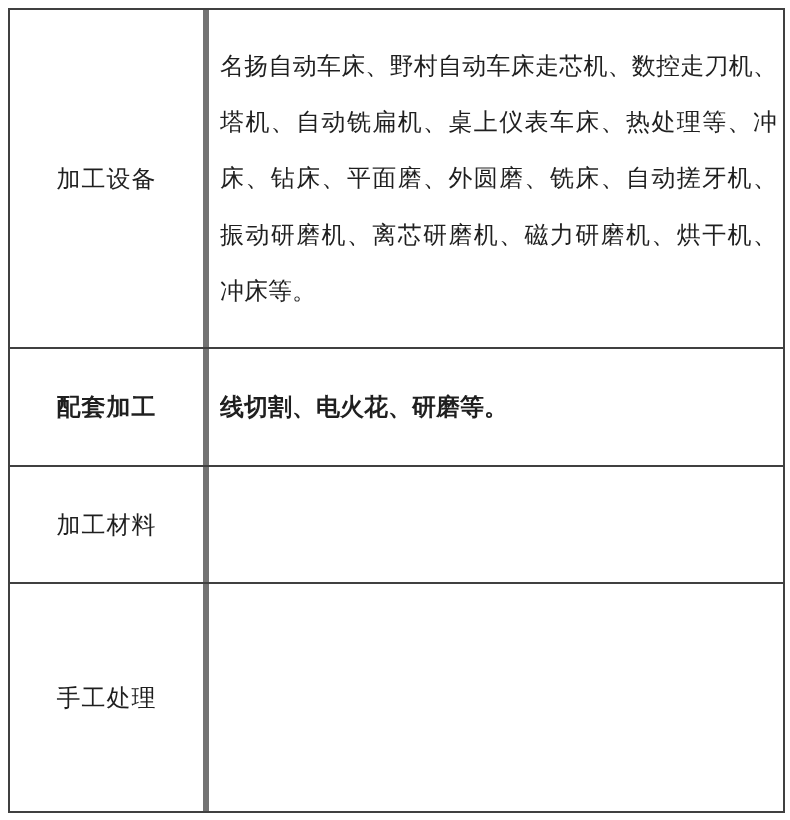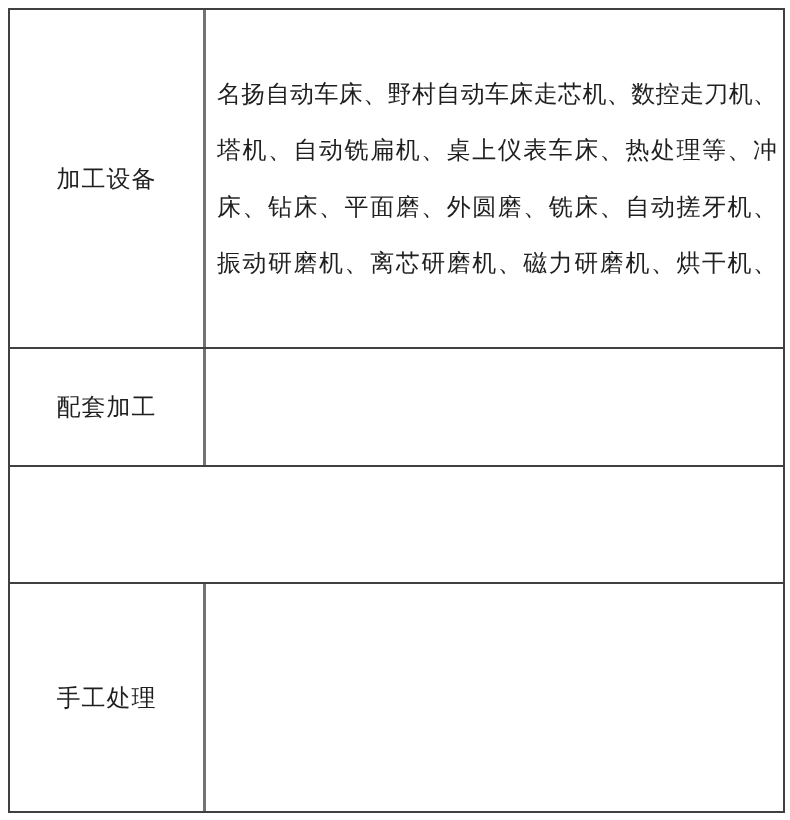--- a/index.html
+++ b/index.html
@@ -30,27 +30,27 @@
   .row {
     display: flex;
     border-bottom: 2px solid #404040;
     box-sizing: content-box;
   }
   .row:last-child {
     border-bottom: none;
     flex: 1;
   }
   .r1 { height: 337px; }
-  .r2 { height: 116px; }
+  .r2 { height: 116px; font-weight: bold; }
   .r3 { height: 115px; }
   .r4 { height: 113px; }
   .label-cell {
     width: 193px;
     flex: 0 0 193px;
-    border-right: 3px solid #737373;
+    border-right: 6px solid #737373;
     display: flex;
     align-items: center;
     justify-content: center;
     font-size: 24px;
     letter-spacing: 1px;
   }
   .content-cell {
     flex: 1;
     min-width: 0;
     display: flex;
@@ -79,28 +79,33 @@
 
 <div class="spec-table">
 
   <div class="row r1">
     <div class="label-cell">加工设备</div>
     <div class="content-cell">
         <div class="line just">名扬自动车床、野村自动车床走芯机、数控走刀机、</div>
         <div class="line just">塔机、自动铣扁机、桌上仪表车床、热处理等、冲</div>
         <div class="line just">床、钻床、平面磨、外圆磨、铣床、自动搓牙机、</div>
         <div class="line just">振动研磨机、离芯研磨机、磁力研磨机、烘干机、</div>
+        <div class="line">冲床等。</div>
       </div>
   </div>
 
   <div class="row r2">
     <div class="label-cell">配套加工</div>
+    <div class="content-cell">
+        <div class="line">线切割、电火花、研磨等。</div>
+      </div>
   </div>
 
   <div class="row r3">
+    <div class="label-cell">加工材料</div>
     <div class="content-cell">
       </div>
   </div>
 
 
   <div class="row r5">
     <div class="label-cell">手工处理</div>
   </div>
 
 </div>

